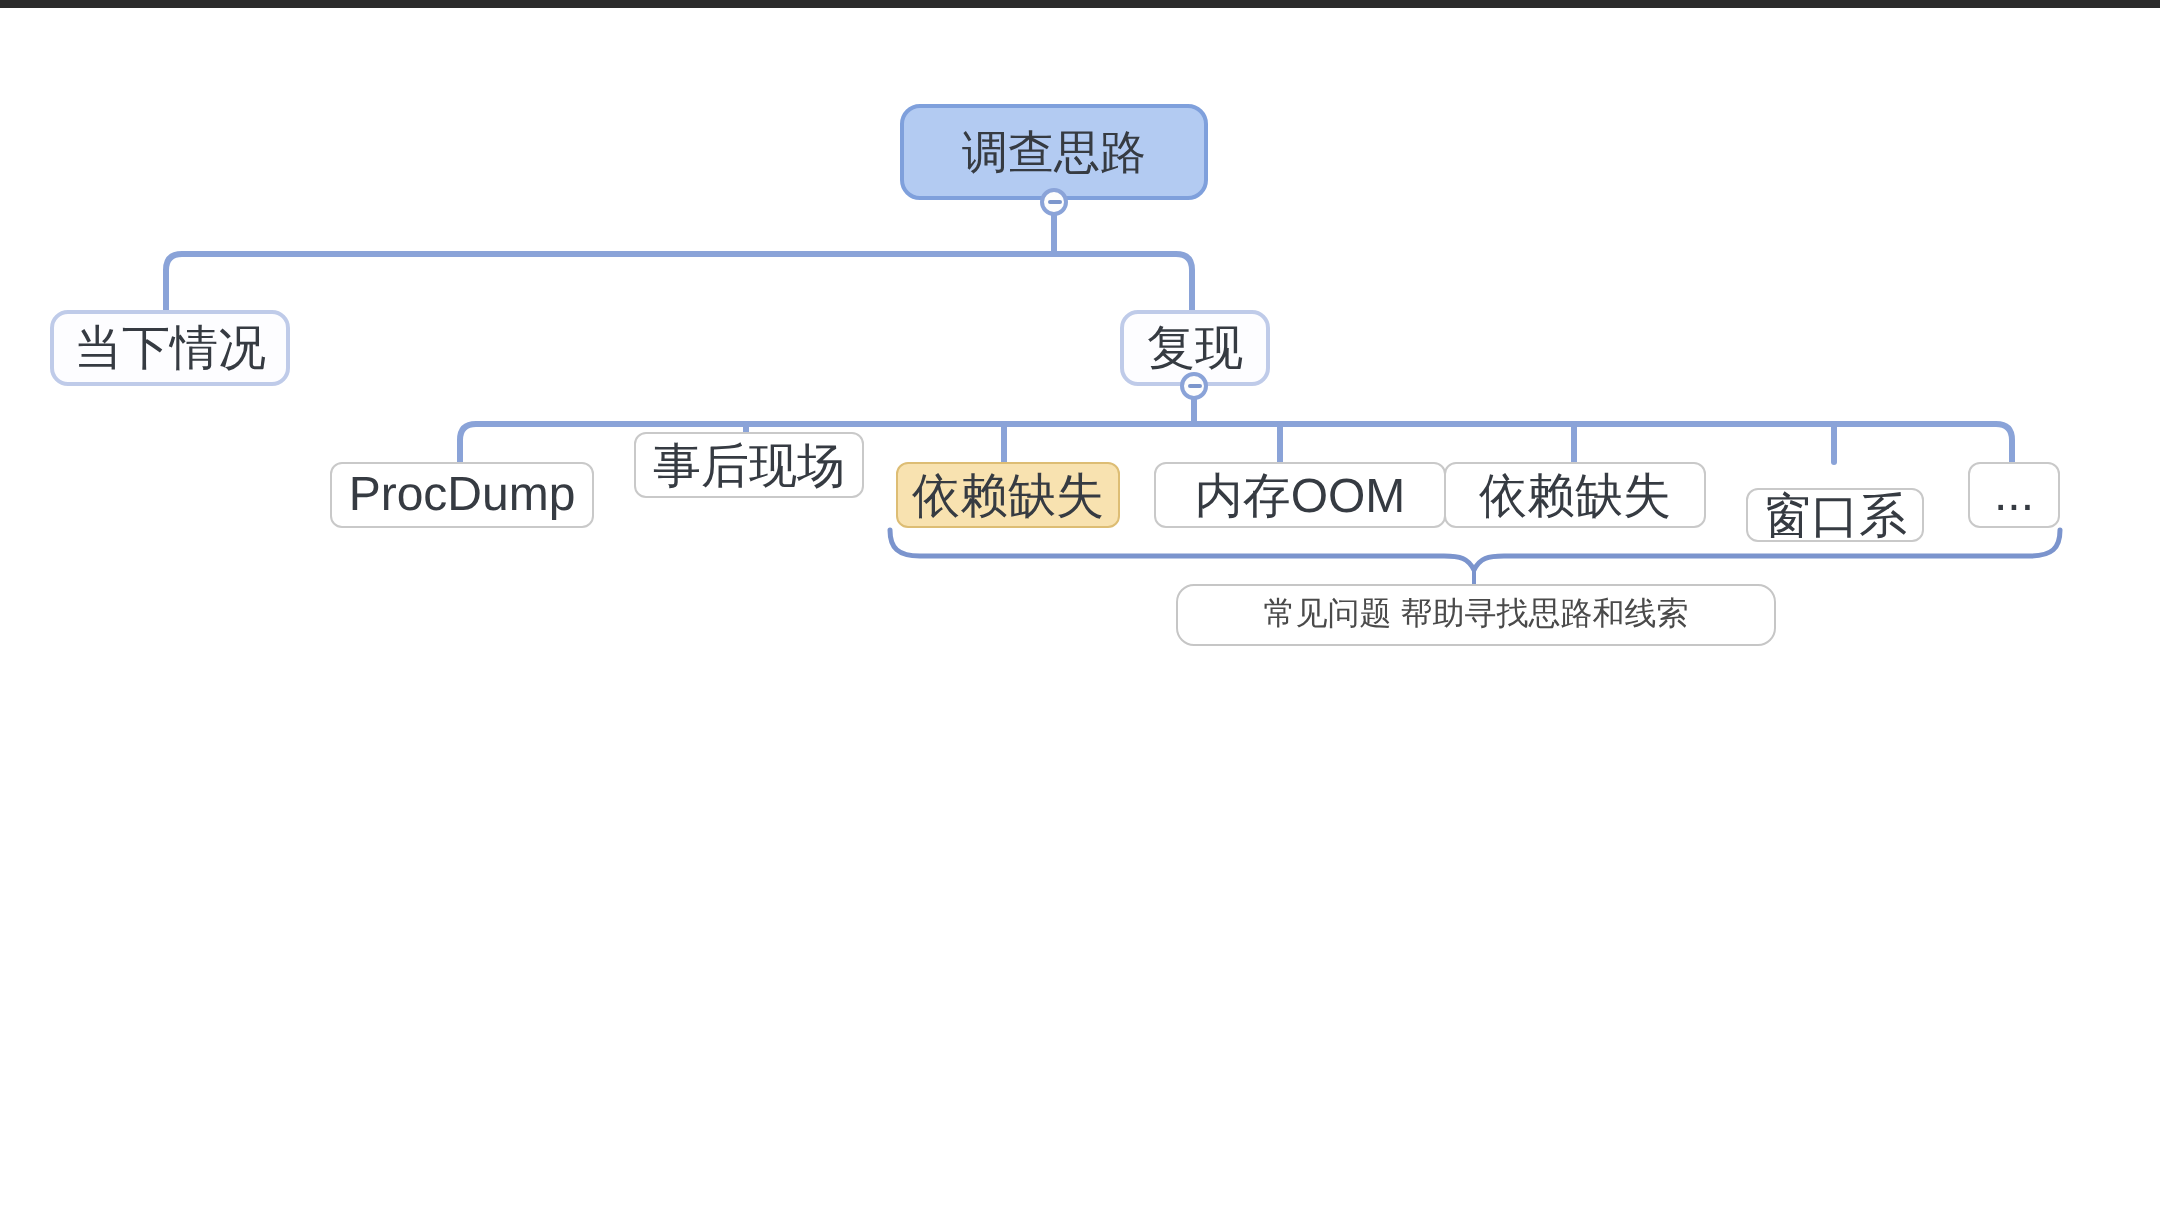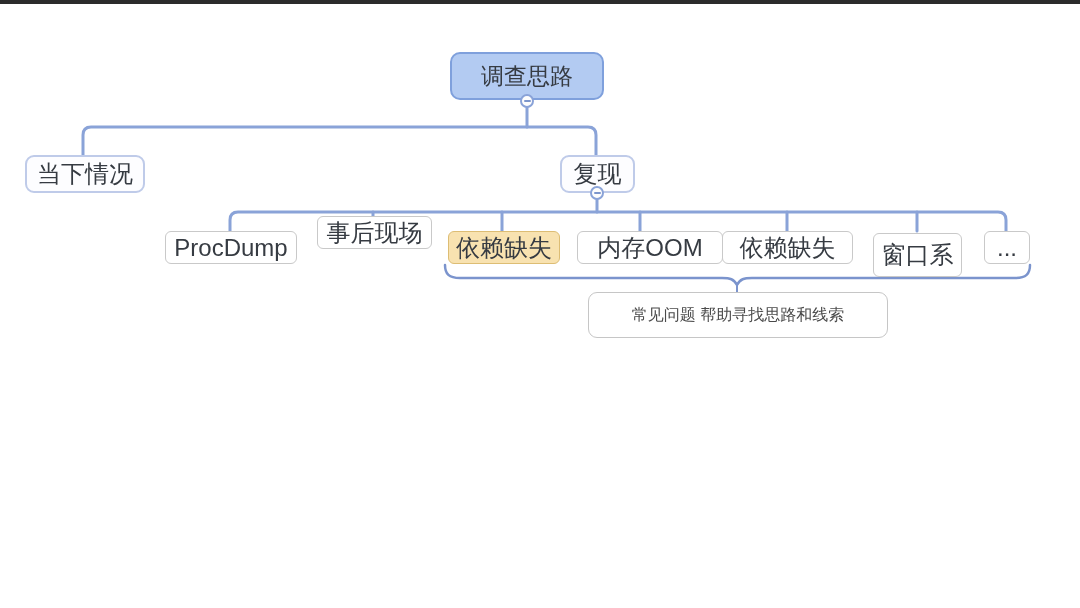--- a/index.html
+++ b/index.html
@@ -66,18 +66,18 @@
   <div class="node branch" style="left:560px;top:155px;width:75px;height:38px">复现</div>
   <div class="collapse" style="left:590px;top:186px">
       <span class="dash"></span>
     </div>
 
   <div class="node child" style="left:165px;top:231px;width:132px;height:33px">ProcDump</div>
   <div class="node child" style="left:317px;top:216px;width:115px;height:33px">事后现场</div>
   <div class="node child highlight" style="left:448px;top:231px;width:112px;height:33px">依赖缺失</div>
   <div class="node child" style="left:577px;top:231px;width:146px;height:33px">内存OOM</div>
   <div class="node child" style="left:722px;top:231px;width:131px;height:33px">依赖缺失</div>
-  <div class="node child" style="left:873px;top:233px;width:89px;height:44px">窗口系</div>
+  <div class="node child" style="left:873px;top:244px;width:89px;height:27px">窗口系</div>
   <div class="node child" style="left:984px;top:231px;width:46px;height:33px">...</div>
 
-  <div class="node summary-label" style="left:588px;top:292px;width:300px;height:46px">常见问题 帮助寻找思路和线索</div>
+  <div class="node summary-label" style="left:588px;top:292px;width:300px;height:31px">常见问题 帮助寻找思路和线索</div>
 
 </div>
 
 </body></html>

